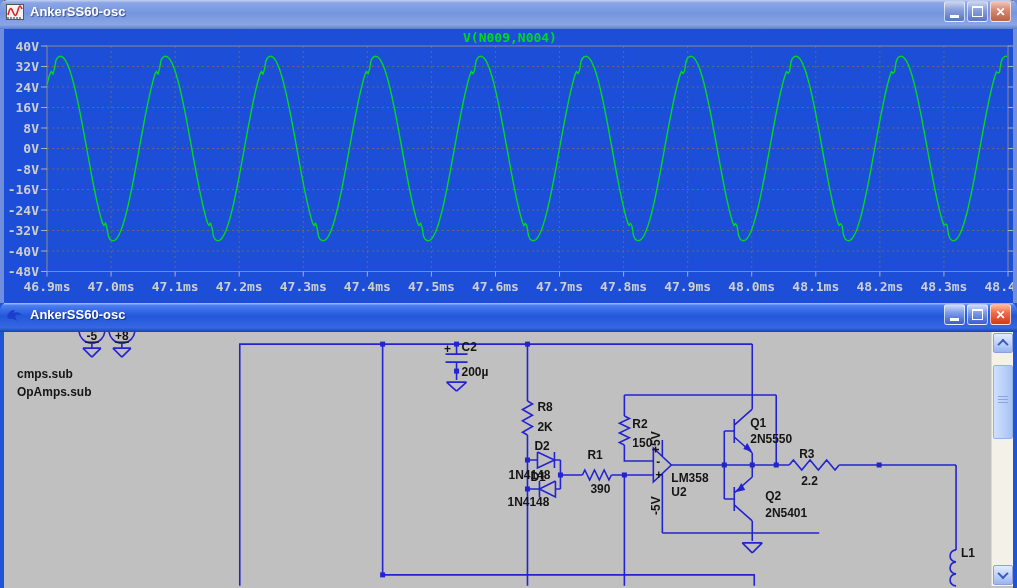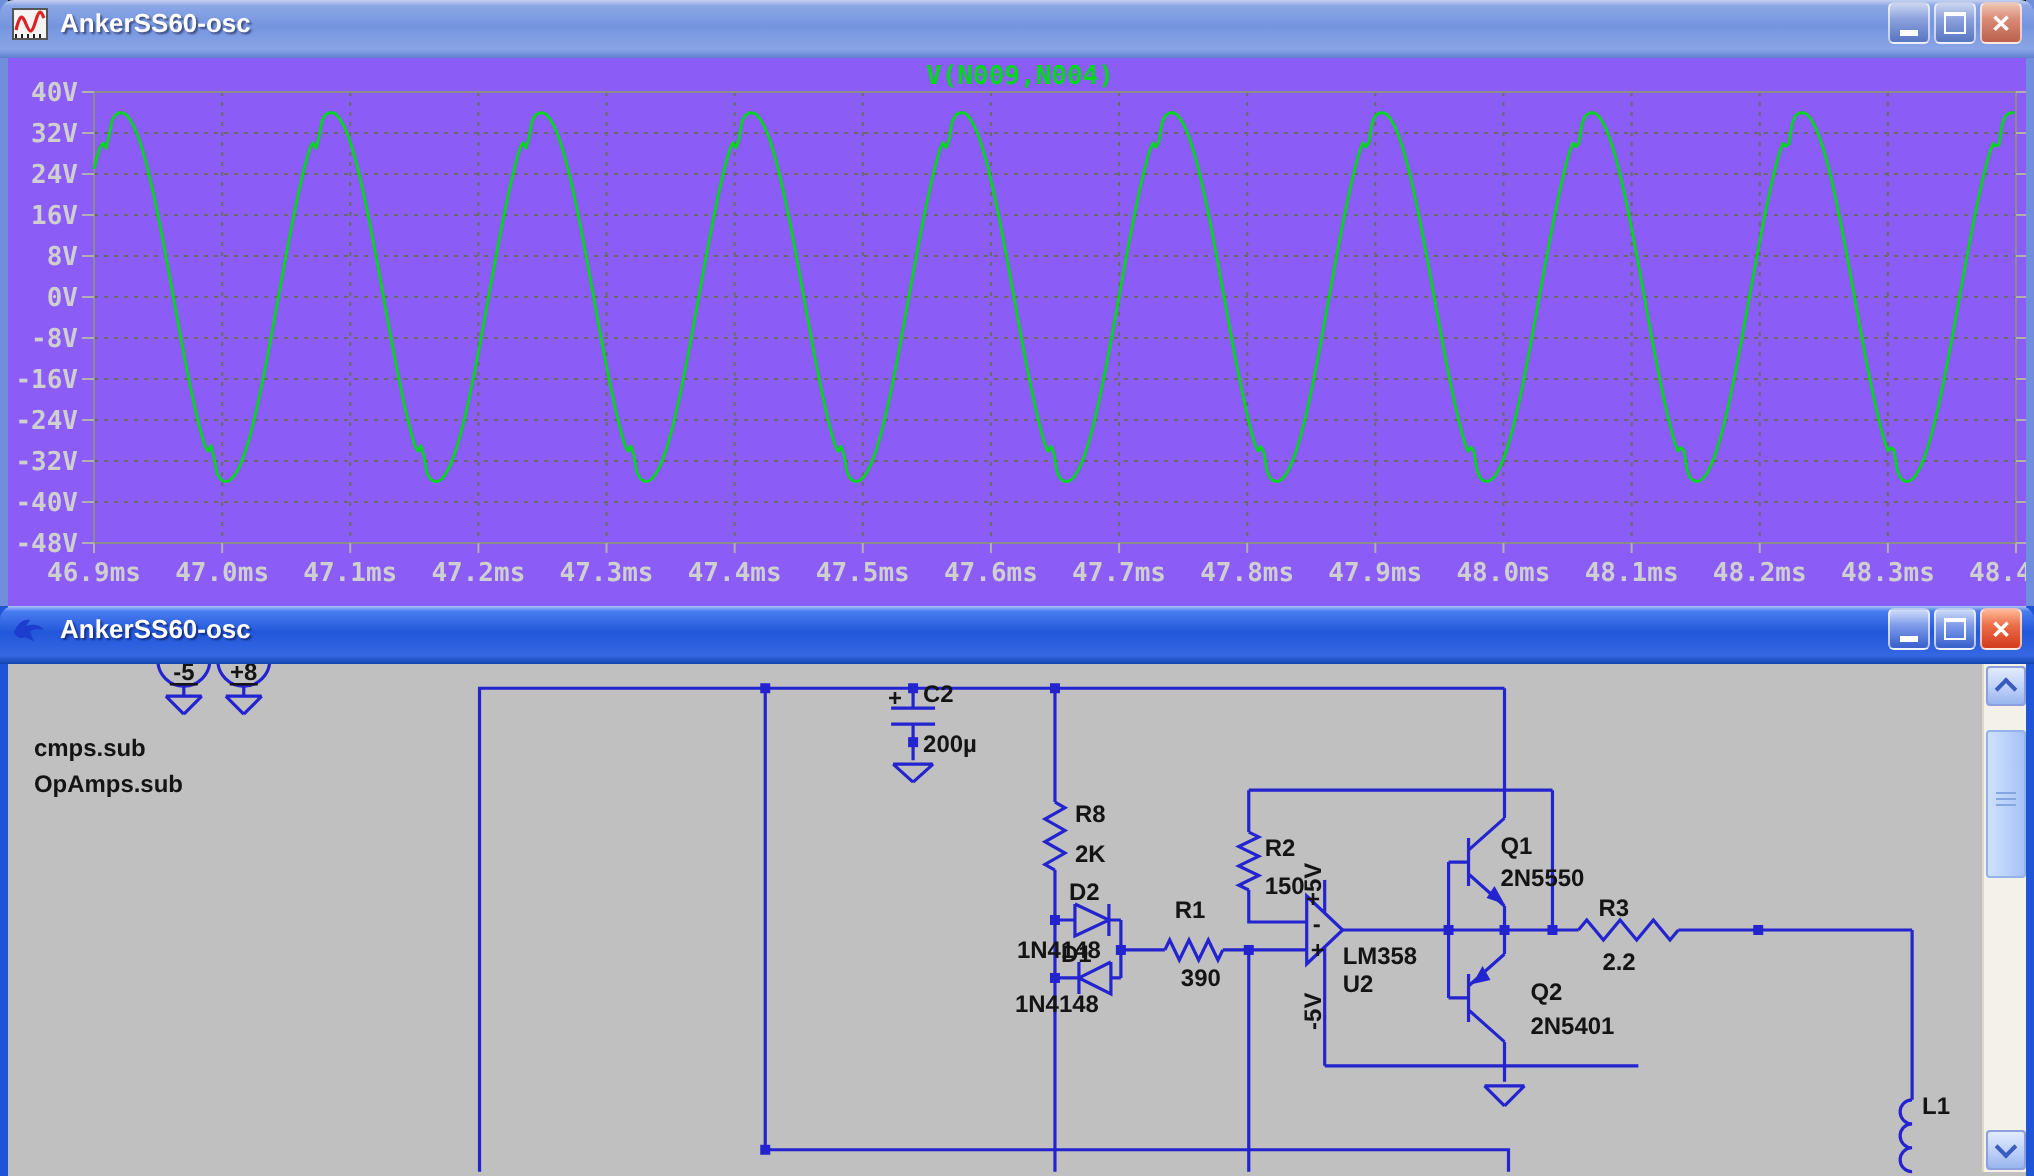--- a/index.html
+++ b/index.html
@@ -22,21 +22,21 @@
   .btns{display:flex;gap:2px;}
   .wbtn{width:21px;height:21px;border-radius:3px;border:1px solid rgba(255,255,255,.65);
         display:flex;align-items:center;justify-content:center;box-sizing:border-box;
         font-weight:bold;color:#fff;font-size:12px;line-height:1;cursor:default;}
   .b-blue{background:linear-gradient(180deg,#cfdcf9 0%,#7e9cea 40%,#3c64ce 95%);}
   .b-blue-dim{background:linear-gradient(180deg,#c9d4ef 0%,#8ba1dd 40%,#5c79c4 95%);}
   .b-red{background:linear-gradient(180deg,#ffb795 0%,#ec6f4a 40%,#d43e1e 95%);}
   .b-red-dim{background:linear-gradient(180deg,#eec4b4 0%,#d98a76 40%,#bc6450 95%);}
   .glyph-min{width:9px;height:3px;background:#fff;margin-top:9px;}
   .glyph-max{width:9px;height:8px;border:1px solid #fff;border-top:2px solid #fff;}
-  .client-plot{position:absolute;left:0;top:29px;width:1009px;height:274px;background:#8b5cf6;}
+  .client-plot{position:absolute;left:0;top:29px;width:1009px;height:274px;background:#1d4ed8;}
   .client-schem{position:absolute;left:0;top:29px;width:1009px;height:256px;background:#c0c0c0;display:flex;}
   #schem-svg{display:block;}
   
   .vscroll{width:21px;height:254px;background:#f4f2e8;border-left:1px solid #dcd9cc;position:relative;}
   .sbtn{position:absolute;left:1px;width:18px;height:18px;border:1px solid #8ba0dc;border-radius:2px;
         background:linear-gradient(180deg,#e2ecfe 0%,#b9cdf8 60%,#98b5ef 100%);
         display:flex;align-items:center;justify-content:center;}
   .sbtn.up{top:1px;} .sbtn.down{bottom:1px;}
   .chev{width:6px;height:6px;border-left:2px solid #3a5cc0;border-top:2px solid #3a5cc0;}
   .chev.u{transform:rotate(45deg) translate(1px,1px);}

